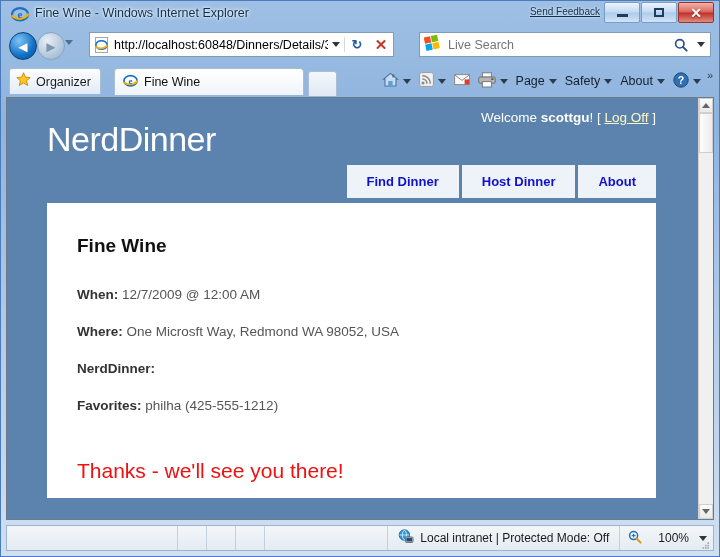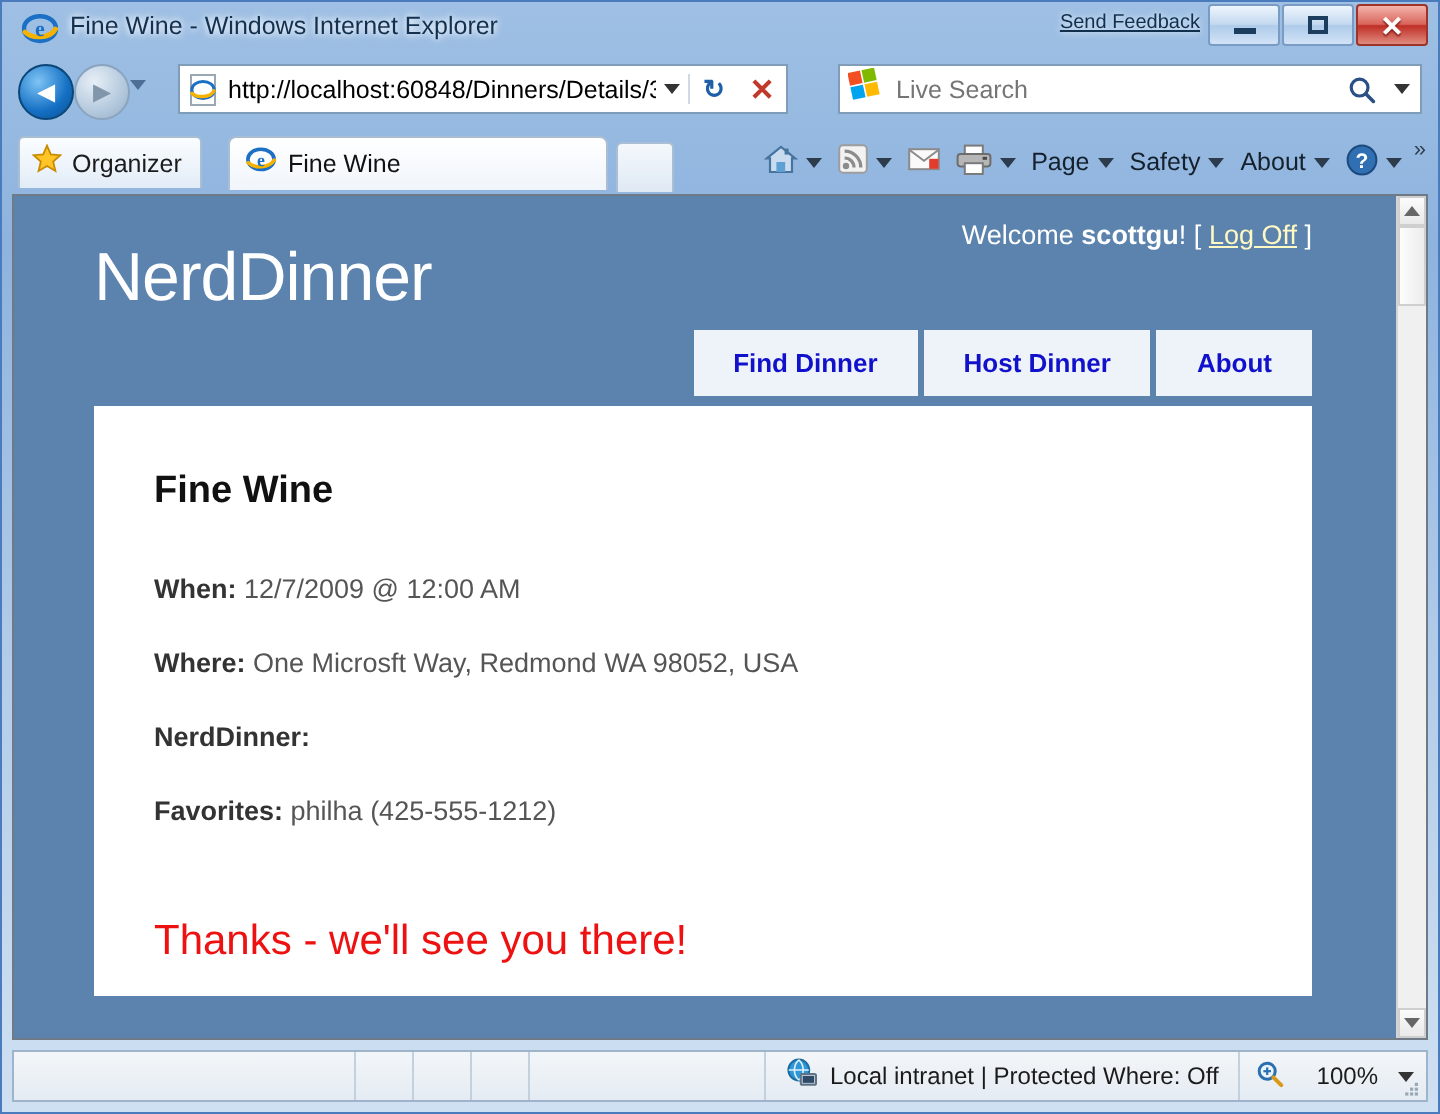--- a/index.html
+++ b/index.html
@@ -409,21 +409,21 @@
 
     <div id="status-zone">
       <span id="zone-icon">
         <svg width="16" height="15" viewBox="0 0 16 15">
           <circle cx="6.4" cy="6" r="5.2" fill="#2f97d8" stroke="#1b6ca0"></circle>
           <path d="M1.4 6 h10 M6.4 0.9 a7 7 0 0 1 0 10.2 M6.4 0.9 a7 7 0 0 0 0 10.2" fill="none" stroke="#dff1fb" stroke-width="0.8"></path>
           <rect x="7.4" y="8" width="7.6" height="5.4" rx="0.8" fill="#b9c6d2" stroke="#5f7286"></rect>
           <rect x="8.4" y="9" width="5.6" height="3.4" fill="#2e4a66"></rect>
         </svg>
       </span>
-      <span>Local intranet | Protected Where: Off</span>
+      <span>Local intranet | Protected Mode: Off</span>
     </div>
 
     <div id="status-zoom">
       <span>
         <svg width="14" height="14" viewBox="0 0 14 14">
           <circle cx="5.6" cy="5.6" r="4" fill="#eaf4fd" stroke="#2a6fb0" stroke-width="1.5"></circle>
           <line x1="5.6" y1="3.7" x2="5.6" y2="7.5" stroke="#2a6fb0" stroke-width="1.1"></line>
           <line x1="3.7" y1="5.6" x2="7.5" y2="5.6" stroke="#2a6fb0" stroke-width="1.1"></line>
           <line x1="8.7" y1="8.7" x2="12.6" y2="12.6" stroke="#d99a18" stroke-width="2" stroke-linecap="round"></line>
         </svg>

